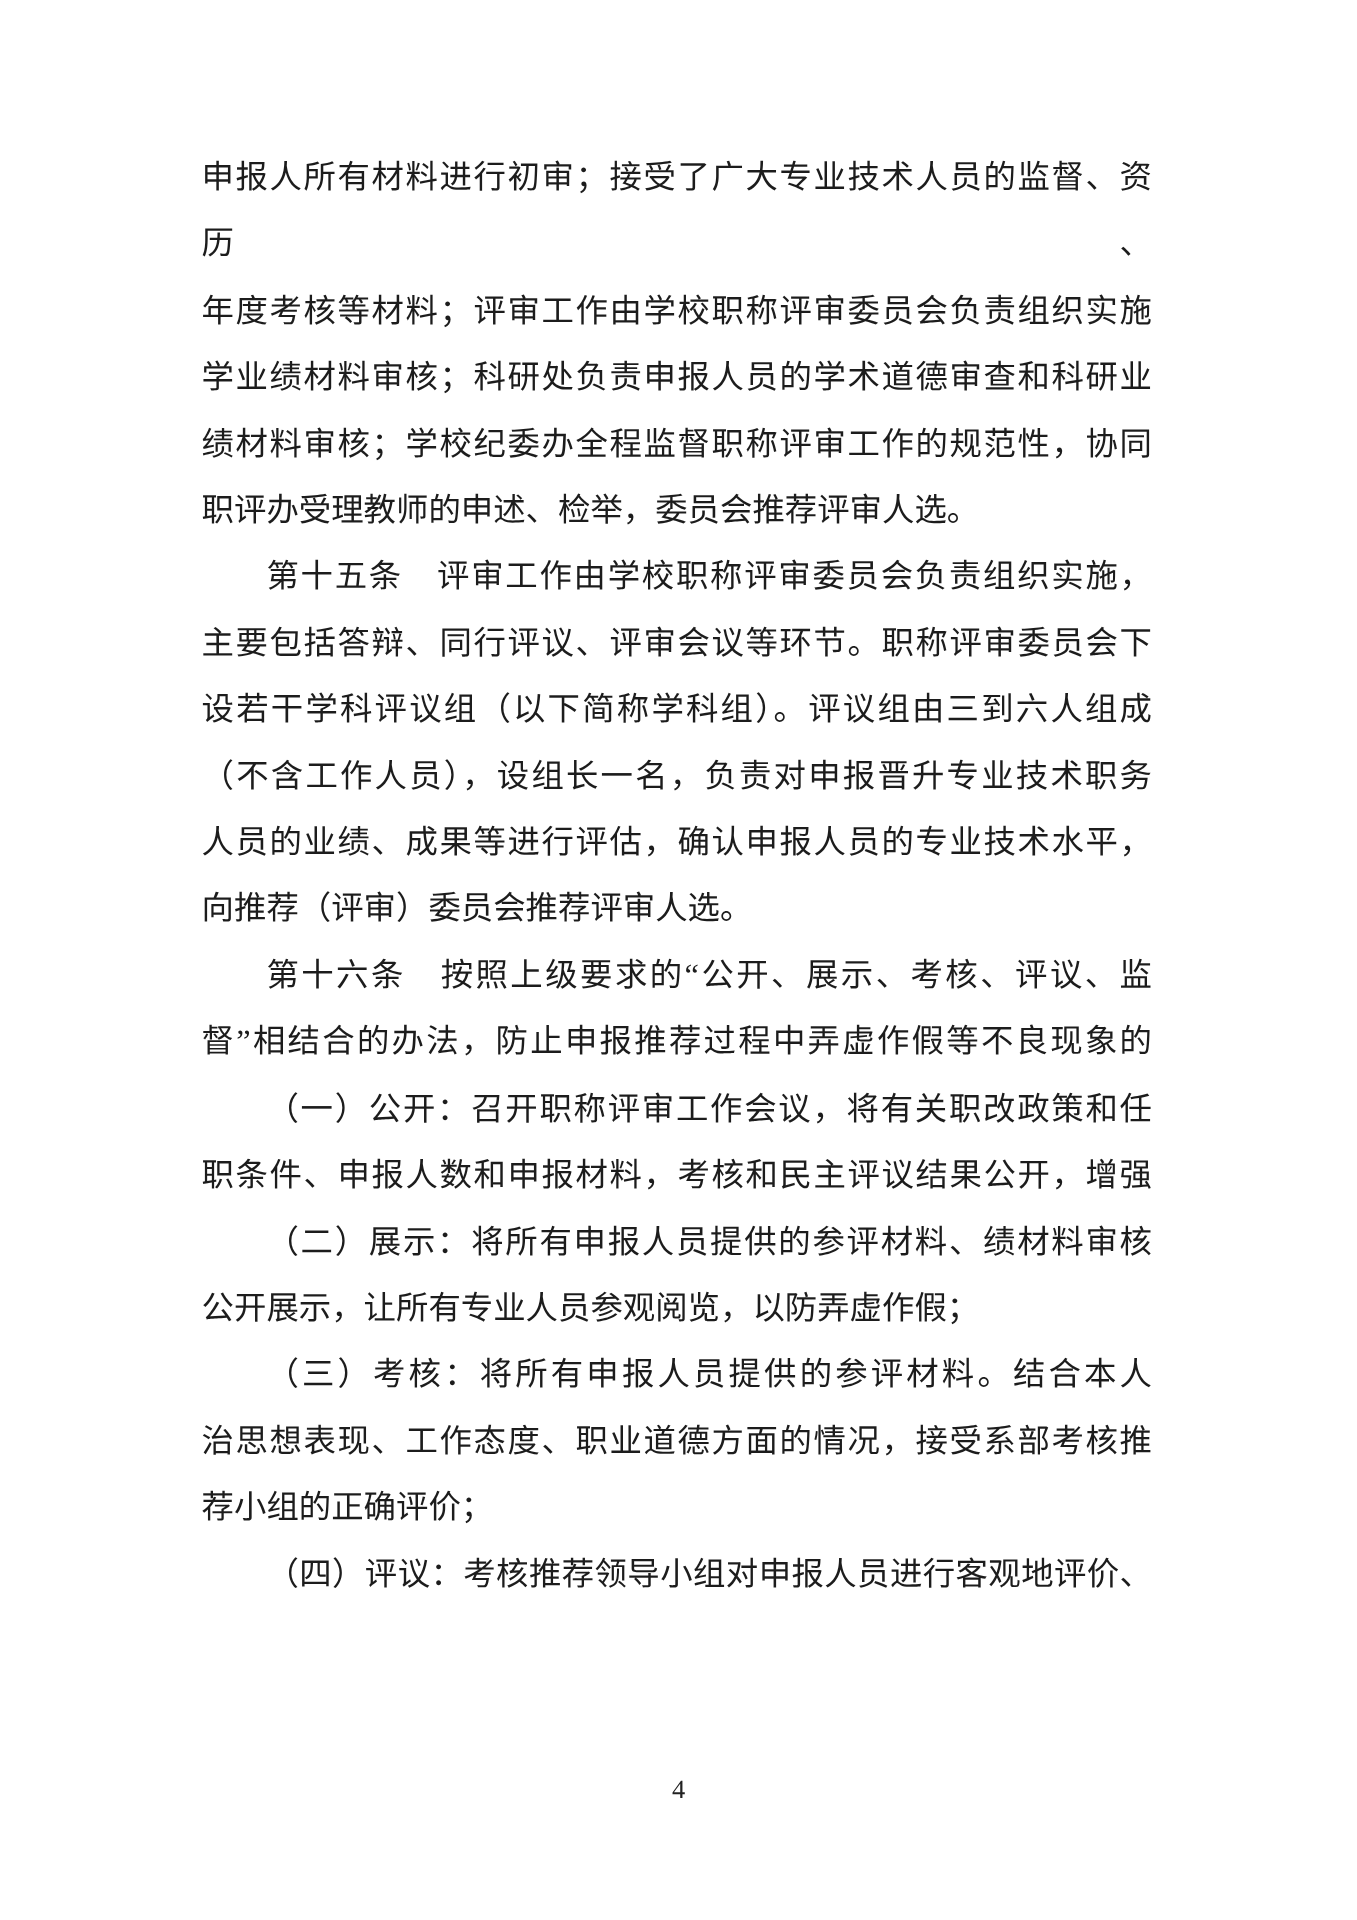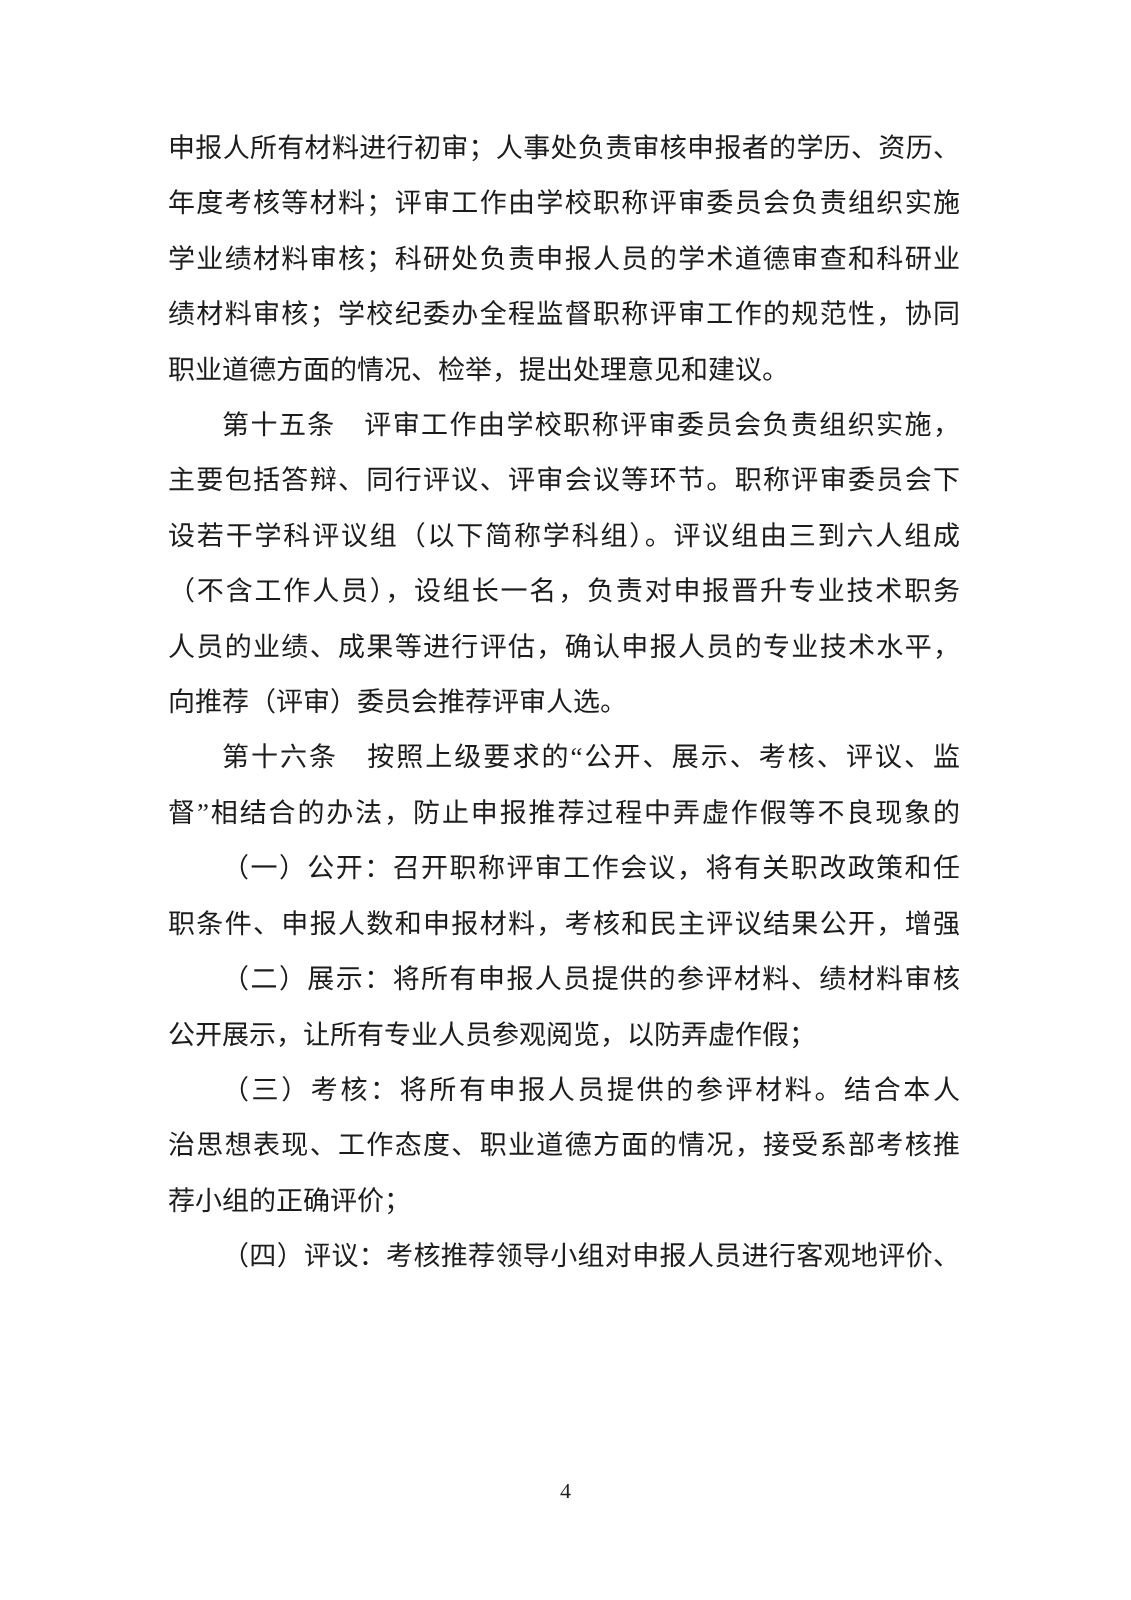--- a/index.html
+++ b/index.html
@@ -53,25 +53,25 @@
     font-size: 22px;
     color: #222222;
     font-family: "Liberation Serif", "DejaVu Serif", serif;
   }
 </style>
 </head>
 <body>
 
 <div class="page">
   <main class="text-block" id="doc-body">
-      <div class="line fill">申报人所有材料进行初审；人事处负责审核申报者的学历、资历、</div>
+      <div class="line fill">申报人所有材料进行初审；接受了广大专业技术人员的监督、资历、</div>
       <div class="line fill">年度考核等材料；评审工作由学校职称评审委员会负责组织实施</div>
       <div class="line fill">学业绩材料审核；科研处负责申报人员的学术道德审查和科研业</div>
       <div class="line fill">绩材料审核；学校纪委办全程监督职称评审工作的规范性，协同</div>
-      <div class="line end">职业道德方面的情况、检举，提出处理意见和建议。</div>
+      <div class="line end">职评办受理教师的申述、检举，委员会推荐评审人选。</div>
       <div class="line fill indent">第十五条　评审工作由学校职称评审委员会负责组织实施，</div>
       <div class="line fill">主要包括答辩、同行评议、评审会议等环节。职称评审委员会下</div>
       <div class="line fill">设若干学科评议组（以下简称学科组）。评议组由三到六人组成</div>
       <div class="line fill">（不含工作人员），设组长一名，负责对申报晋升专业技术职务</div>
       <div class="line fill">人员的业绩、成果等进行评估，确认申报人员的专业技术水平，</div>
       <div class="line end">向推荐（评审）委员会推荐评审人选。</div>
       <div class="line fill indent">第十六条　按照上级要求的“公开、展示、考核、评议、监</div>
       <div class="line fill">督”相结合的办法，防止申报推荐过程中弄虚作假等不良现象的</div>
       <div class="line fill indent">（一）公开：召开职称评审工作会议，将有关职改政策和任</div>
       <div class="line fill">职条件、申报人数和申报材料，考核和民主评议结果公开，增强</div>

